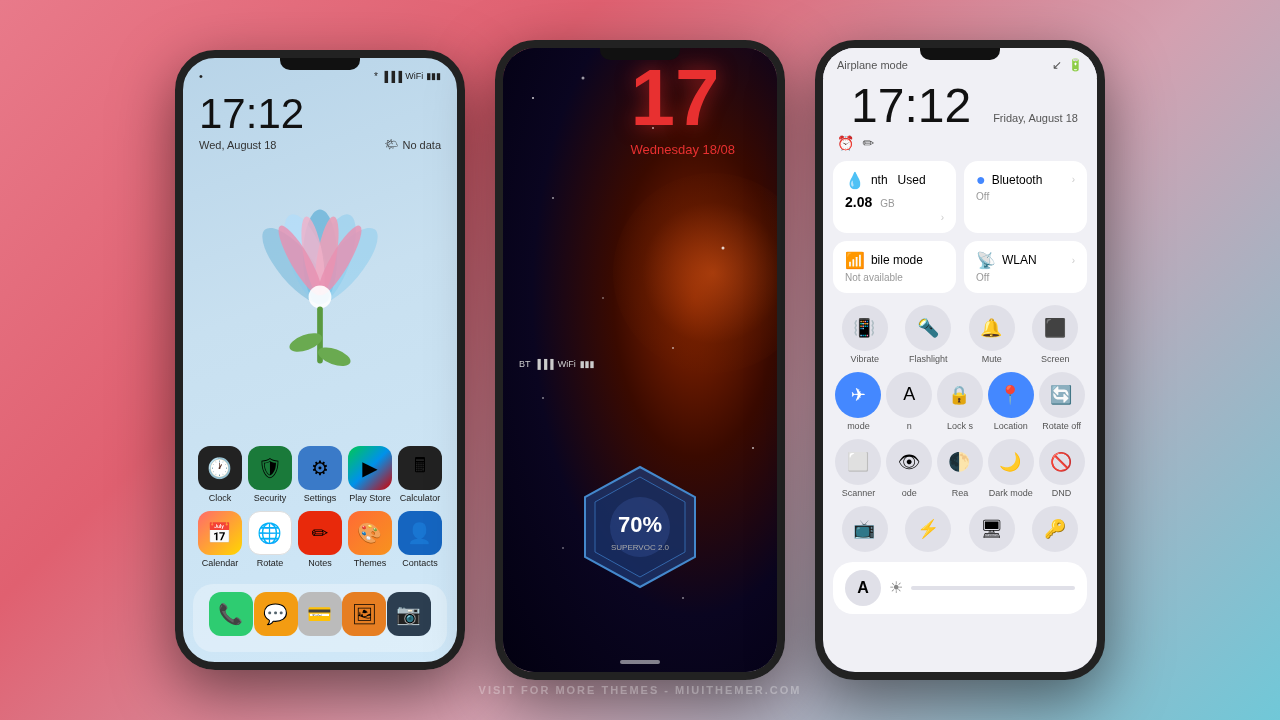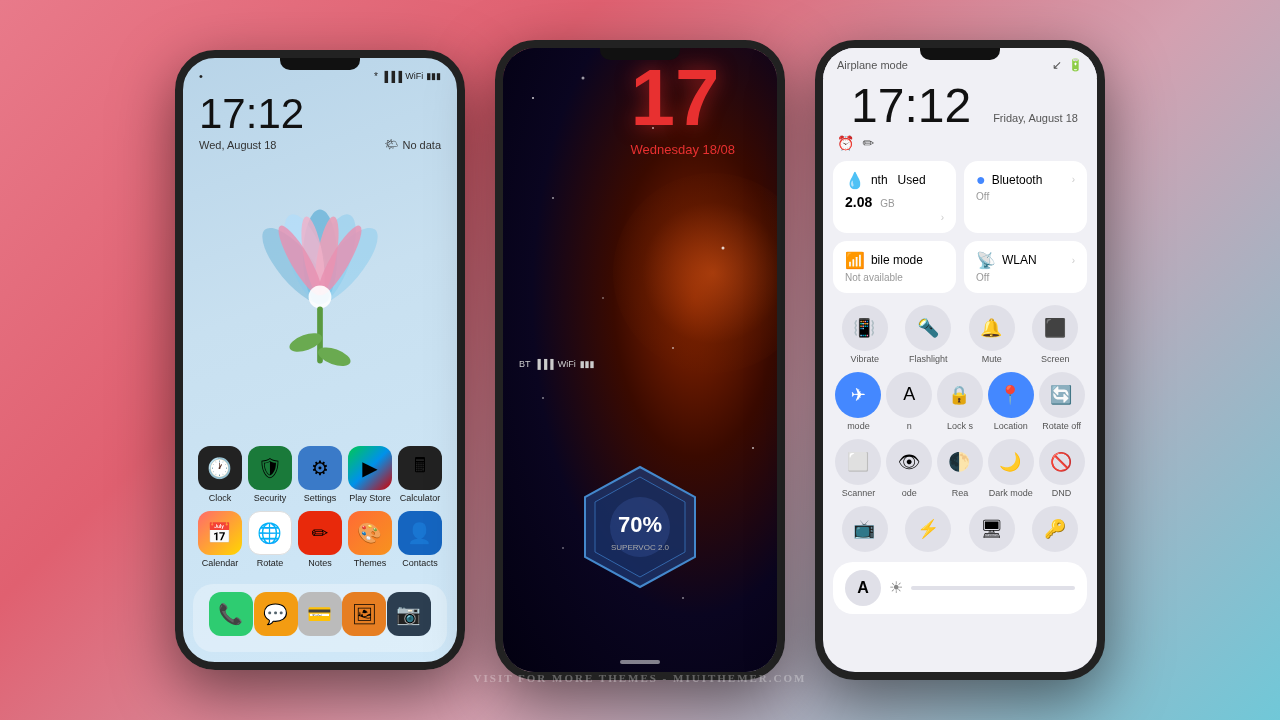--- a/index.html
+++ b/index.html
@@ -506,21 +506,21 @@
 
         <text x="65" y="70" text-anchor="middle" fill="white" font-size="22" font-weight="bold">70%</text>
         <text x="65" y="88" text-anchor="middle" fill="#aaa" font-size="8">SUPERVOC 2.0</text>
       </svg>
     </div>
 
     <div class="home-indicator-2"></div>
   </div>
 </div>
 
-<div class="watermark" style="position:fixed;bottom:36px;left:50%;transform:translateX(-50%);z-index:100;pointer-events:none;font-family:Liberation Serif, serif;">VISIT FOR MORE THEMES - MIUITHEMER.COM</div>
+<div class="watermark" style="position:fixed;bottom:24px;left:50%;transform:translateX(-50%);z-index:100;pointer-events:none;">VISIT FOR MORE THEMES - MIUITHEMER.COM</div>
 
 <div class="phone phone3">
   <div class="phone3-screen">
 
     <div class="notif-bar">
       <span class="airplane-mode-label">Airplane mode</span>
       <div class="notif-right">
         <span style="font-size:12px;">↙</span>
         <span style="font-size:12px;">🔋</span>
       </div>

